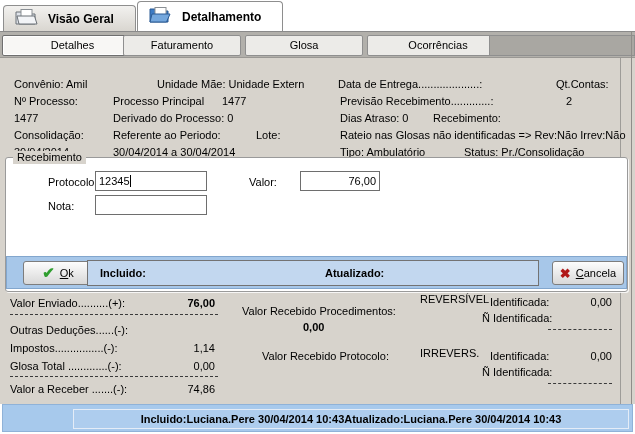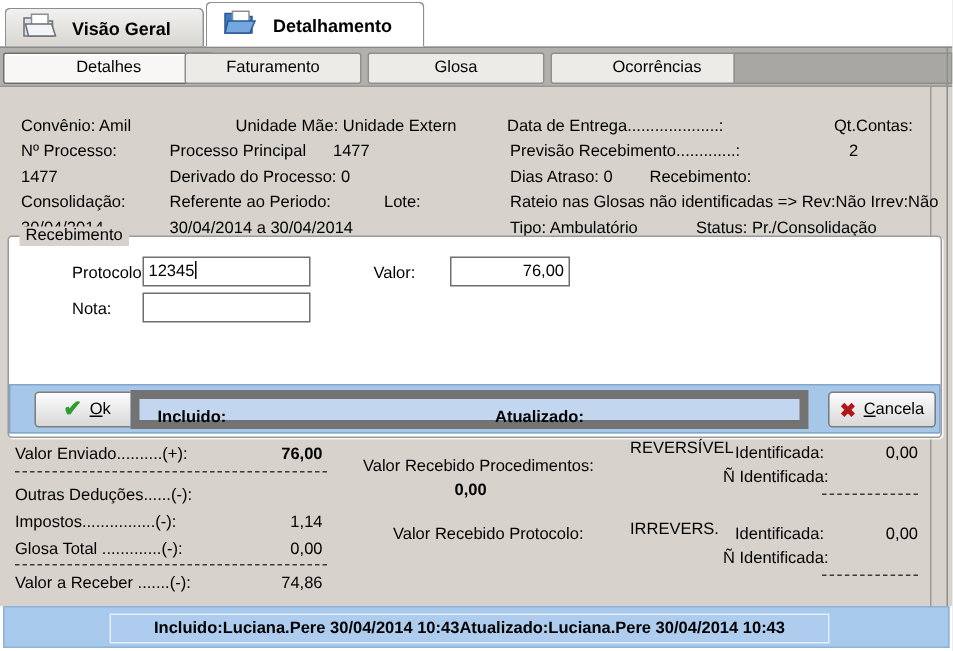--- a/index.html
+++ b/index.html
@@ -43,32 +43,32 @@
   .band { position:absolute; left:6px; top:256px; width:621px; height:33px;
     background:#a7c7e9; border:1px solid #82a6cd; }
   .btn { position:absolute; top:4px; height:24px; display:flex; align-items:center; justify-content:center;
     gap:5px; background:linear-gradient(#fdfdfd,#d8d8d8); border:1px solid #7d7d7d; border-radius:3px;
     font-size:11px; cursor:default; }
   .btn-text { display:inline-block; }
   .btn-text::first-letter { text-decoration:underline; }
   .check { color:#2f9e2f; font-size:15px; font-weight:bold; line-height:14px; }
   .xmark { color:#b01818; font-size:13px; font-weight:bold; line-height:13px; }
   .band-panel { position:absolute; left:80px; top:3px; width:452px; height:26px;
-    background:#c2d7ef; border:6px solid #737373; }
+    background:#c2d7ef; border:1px solid #737373; }
   .band-panel .lbl { position:absolute; top:6px; font-weight:bold; }
   
   .sumrow { position:absolute; left:10px; width:205px; display:flex; justify-content:space-between; line-height:13px; }
   .sumval { text-align:right; }
   .bold { font-weight:bold; }
   .dashsep { position:absolute; border-top:1px dashed #3a3a3a; height:0; }
   .rightrow { position:absolute; width:122px; display:flex; justify-content:space-between; line-height:13px; }
   
   .statusbar { position:absolute; left:2px; top:404px; width:631px; height:28px;
     background:#a7c9ec; border:1px solid #8fb2d8; }
-  .statusbox { position:absolute; left:70px; top:4px; width:480px; height:20px;
+  .statusbox { position:absolute; left:70px; top:4px; width:556px; height:20px;
     background:#aecdee; border:1px solid #e4ecf7; text-align:center; line-height:18px;
     font-weight:bold; white-space:nowrap; }
 </style>
 </head>
 <body>
 
 <div class="page">
 
   <div class="tab tab-active">
     <span>

